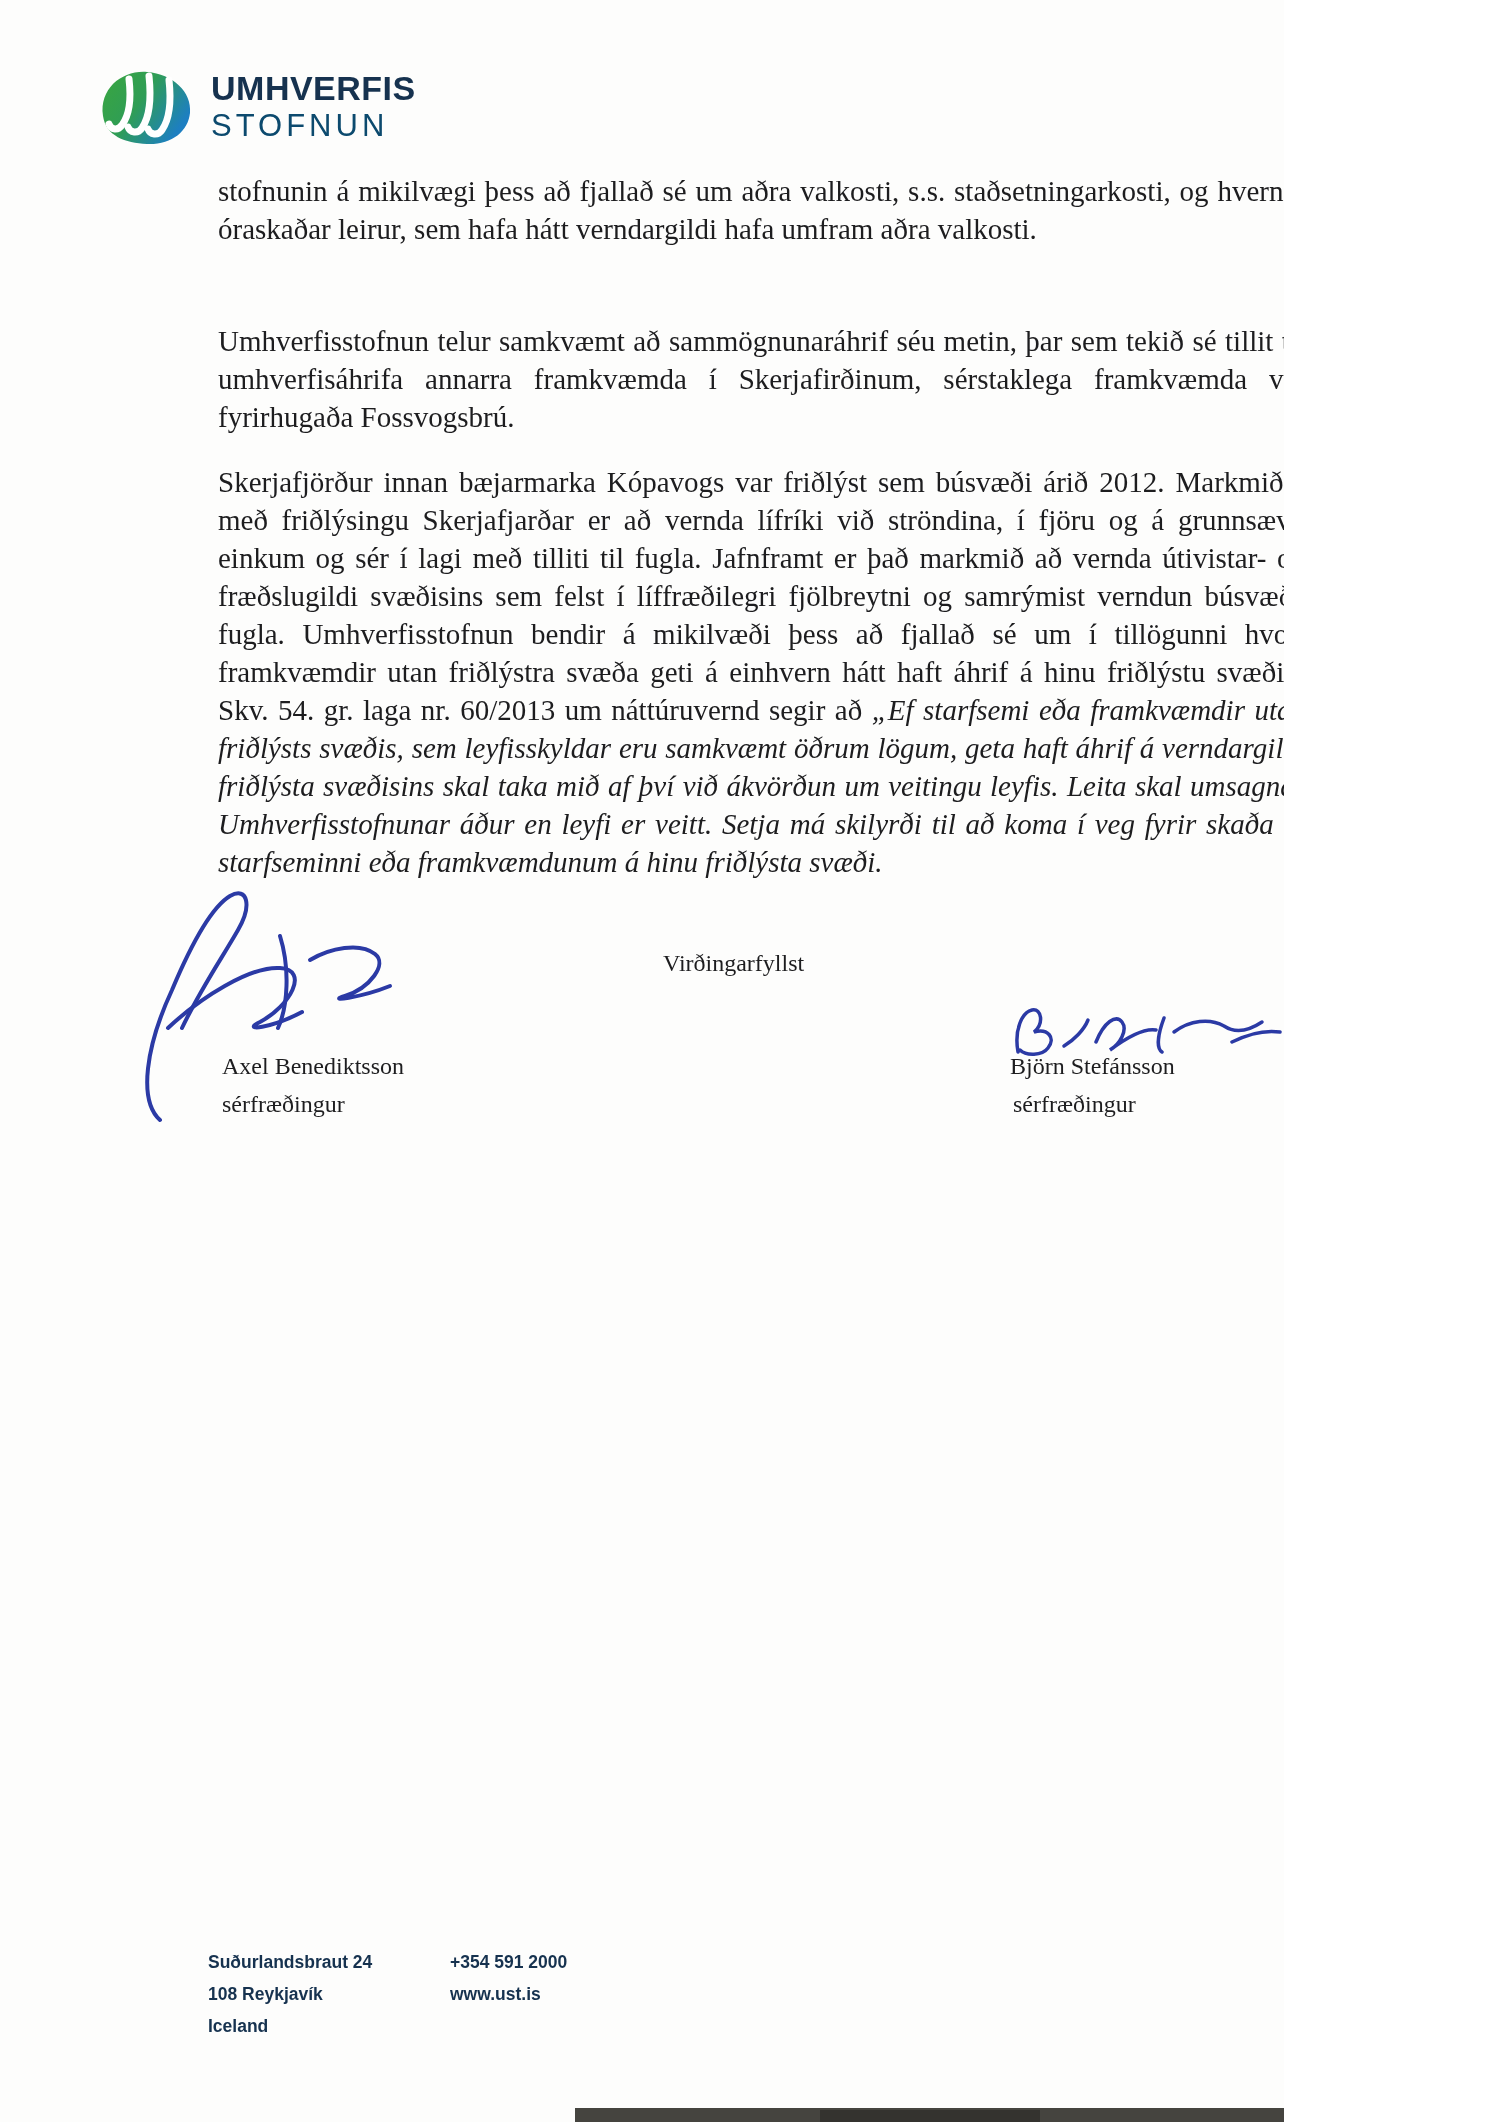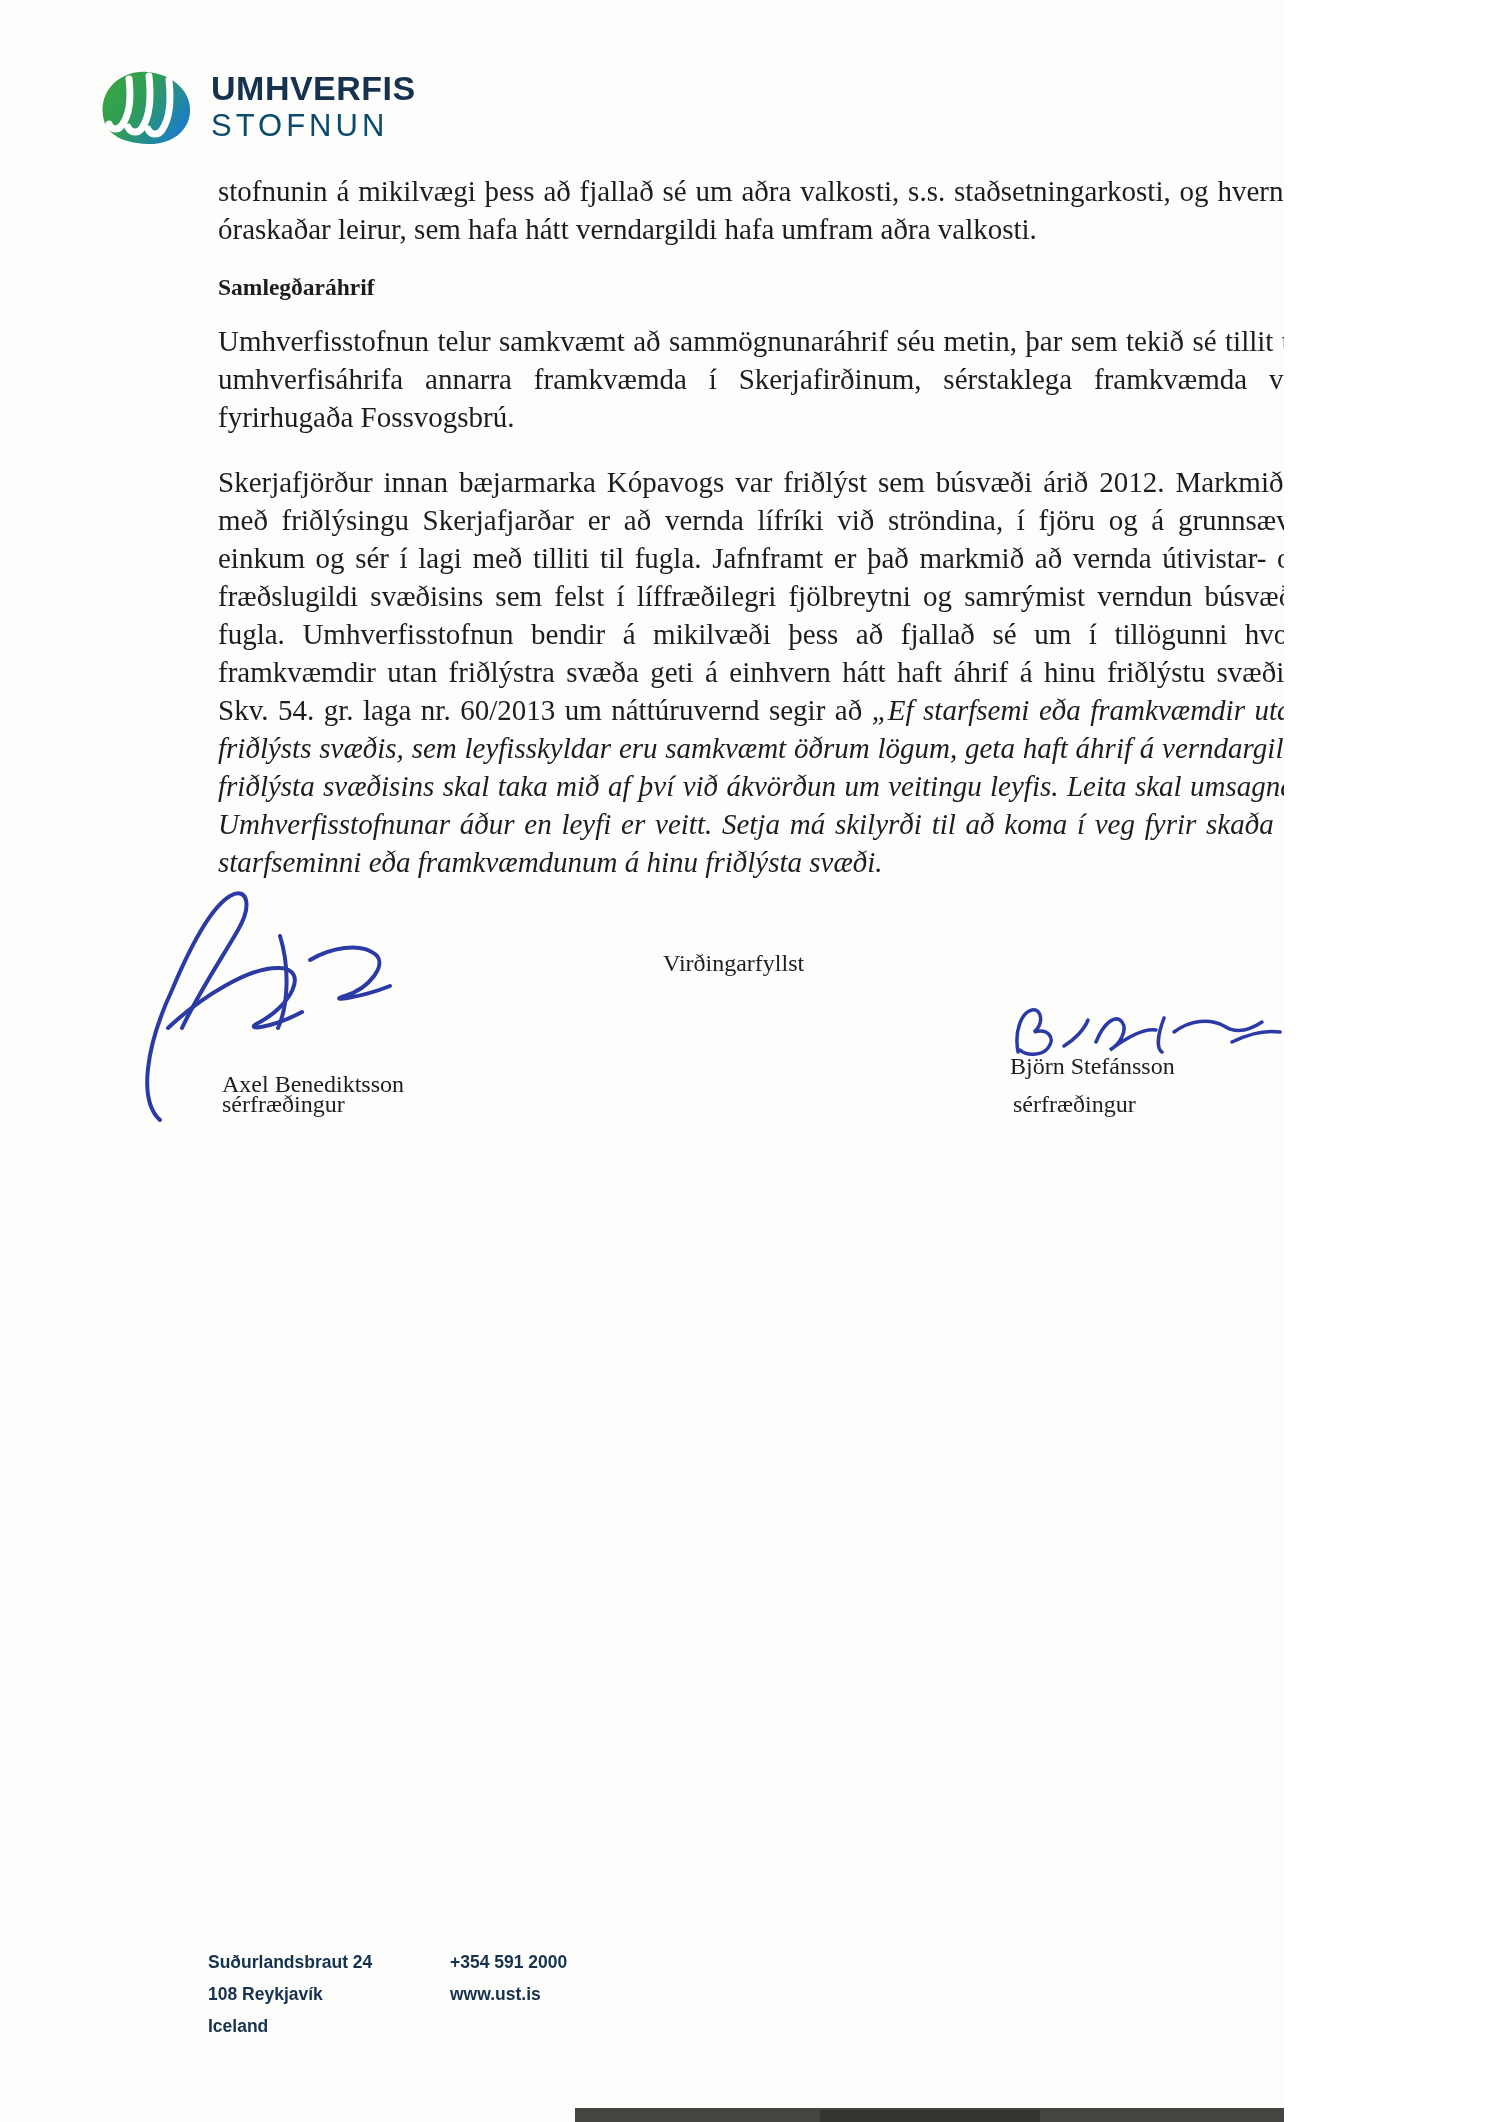--- a/index.html
+++ b/index.html
@@ -61,36 +61,35 @@
       <path d="M74,14 C76,32 76,51 67,64 C63,70 55,69 53,63" stroke="#ffffff" stroke-width="7" fill="none" stroke-linecap="round"></path>
     </svg>
     <div class="logo-text">
       <div class="logo-line1">UMHVERFIS</div>
       <div class="logo-line2">STOFNUN</div>
     </div>
   </div>
 
   <p class="abs body-block" style="top:172px;">stofnunin á mikilvægi þess að fjallað sé um aðra valkosti, s.s. staðsetningarkosti, og hvernig óraskaðar leirur, sem hafa hátt verndargildi hafa umfram aðra valkosti.</p>
 
-  <h2 class="abs heading-block" style="top:268px;">Samlegðaráhrif</h2>
 
   <p class="abs body-block" style="top:322px;">Umhverfisstofnun telur samkvæmt að sammögnunaráhrif séu metin, þar sem tekið sé tillit til umhverfisáhrifa annarra framkvæmda í Skerjafirðinum, sérstaklega framkvæmda við fyrirhugaða Fossvogsbrú.</p>
 
   <p class="abs body-block" style="top:463px;"><span>Skerjafjörður innan bæjarmarka Kópavogs var friðlýst sem búsvæði árið 2012. Markmiðið með friðlýsingu Skerjafjarðar er að vernda lífríki við ströndina, í fjöru og á grunnsævi, einkum og sér í lagi með tilliti til fugla. Jafnframt er það markmið að vernda útivistar- og fræðslugildi svæðisins sem felst í líffræðilegri fjölbreytni og samrýmist verndun búsvæða fugla. Umhverfisstofnun bendir á mikilvæði þess að fjallað sé um í tillögunni hvort framkvæmdir utan friðlýstra svæða geti á einhvern hátt haft áhrif á hinu friðlýstu svæðin. Skv. 54. gr. laga nr. 60/2013 um náttúruvernd segir að </span><em class="quote">„Ef starfsemi eða framkvæmdir utan friðlýsts svæðis, sem leyfisskyldar eru samkvæmt öðrum lögum, geta haft áhrif á verndargildi friðlýsta svæðisins skal taka mið af því við ákvörðun um veitingu leyfis. Leita skal umsagnar Umhverfisstofnunar áður en leyfi er veitt. Setja má skilyrði til að koma í veg fyrir skaða af starfseminni eða framkvæmdunum á hinu friðlýsta svæði.</em></p>
 
   <div class="abs closing-block" style="top:950px;">Virðingarfyllst</div>
 
   <svg class="abs sig-svg" style="left:128px; top:878px;" width="300" height="250" viewBox="0 0 300 250">
     <path d="M32,242 C10,222 18,168 44,112 C60,74 82,30 102,18 C120,8 124,28 110,52 C94,80 72,112 54,150" stroke="#2b3aa5" stroke-width="4" fill="none" stroke-linecap="round"></path>
     <path d="M40,150 C72,120 122,88 152,90 C182,92 162,128 132,144 C112,154 144,150 174,134" stroke="#2b3aa5" stroke-width="4" fill="none" stroke-linecap="round"></path>
     <path d="M152,58 C162,90 160,128 150,150" stroke="#2b3aa5" stroke-width="4" fill="none" stroke-linecap="round"></path>
     <path d="M182,82 C202,70 232,64 247,76 C260,86 242,110 217,118 C197,124 232,120 262,108" stroke="#2b3aa5" stroke-width="4" fill="none" stroke-linecap="round"></path>
   </svg>
 
-  <div class="abs sig-name" style="left:222px; top:1048px;margin-top:18px;">Axel Benediktsson</div>
+  <div class="abs sig-name" style="left:222px; top:1048px;">Axel Benediktsson</div>
   <div class="abs sig-title" style="left:222px; top:1086px;">sérfræðingur</div>
 
   <svg class="abs sig-svg" style="left:1008px; top:1000px;" width="280" height="70" viewBox="0 0 280 70">
     <path d="M10,52 C6,30 14,12 24,10 C34,8 36,24 26,32 C40,28 48,38 40,48 C34,56 18,56 12,50" stroke="#2b3aa5" stroke-width="3.5" fill="none" stroke-linecap="round"></path>
     <path d="M56,46 C66,40 76,30 80,20" stroke="#2b3aa5" stroke-width="3.5" fill="none" stroke-linecap="round"></path>
     <path d="M88,42 C96,22 108,14 114,22 C120,30 112,44 102,50 C118,38 136,28 148,30" stroke="#2b3aa5" stroke-width="3.5" fill="none" stroke-linecap="round"></path>
     <path d="M156,18 C150,34 148,48 154,52" stroke="#2b3aa5" stroke-width="3.5" fill="none" stroke-linecap="round"></path>
     <path d="M166,32 C182,20 202,18 216,26 C228,34 242,30 254,22" stroke="#2b3aa5" stroke-width="3.5" fill="none" stroke-linecap="round"></path>
     <path d="M224,42 C240,34 258,30 272,32" stroke="#2b3aa5" stroke-width="3.5" fill="none" stroke-linecap="round"></path>
   </svg>

